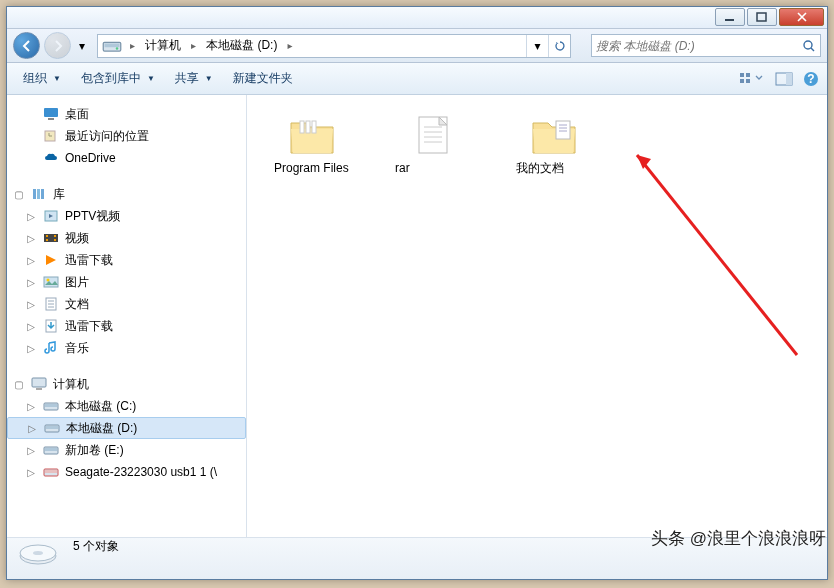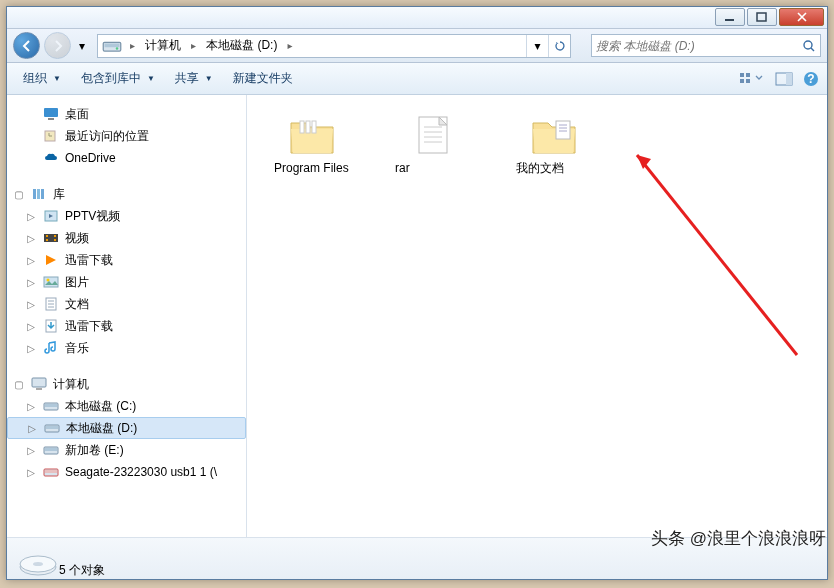--- a/index.html
+++ b/index.html
@@ -33,21 +33,21 @@
 .sidebar { width: 240px; border-right: 1px solid #d9e2ec; background: #fff; overflow-y: auto; padding: 8px 0 4px; }
 .side-group { margin-bottom: 14px; }
 .tree-item { display: flex; align-items: center; gap: 6px; padding: 2px 6px 2px 0; cursor: pointer; height: 22px; }
 .tree-item.selected { background: #d6e7f8; border: 1px solid #a8cdee; border-radius: 2px; margin: 0; }
 .expand { width: 12px; text-align: center; color: #777; font-size: 10px; }
 .tree-icon { width: 16px; height: 16px; flex-shrink: 0; }
 .main { flex: 1; background: #fff; padding: 20px 12px; display: flex; gap: 30px; align-items: flex-start; position: relative; }
 .file-item { width: 76px; text-align: left; cursor: pointer; margin-left: 15px; }
 .file-icon { width: 48px; height: 42px; margin: 0 auto 4px; }
 .file-name { font-size: 12px; line-height: 14px; word-break: break-word; }
-.statusbar { height: 42px; border-top: 1px solid #d9e2ec; background: linear-gradient(#f4f8fc,#e8eff6); display: flex; align-items: flex-end; padding: 0 10px; }
+.statusbar { height: 42px; border-top: 1px solid #d9e2ec; background: linear-gradient(#f4f8fc,#e8eff6); display: flex; align-items: flex-start; padding: 0 10px; gap: 14px; }
 .stat-icon { width: 42px; height: 30px; }
 .watermark { position: absolute; right: 8px; bottom: 38px; font-size: 17px; color: #222; font-weight: 500; text-shadow: 0 0 3px #fff; }
 .arrow-annot { position: absolute; pointer-events: none; }
 svg { display: block; }
 </style>
 </head>
 <body>
 
 <div class="window">
   <div class="titlebar">

